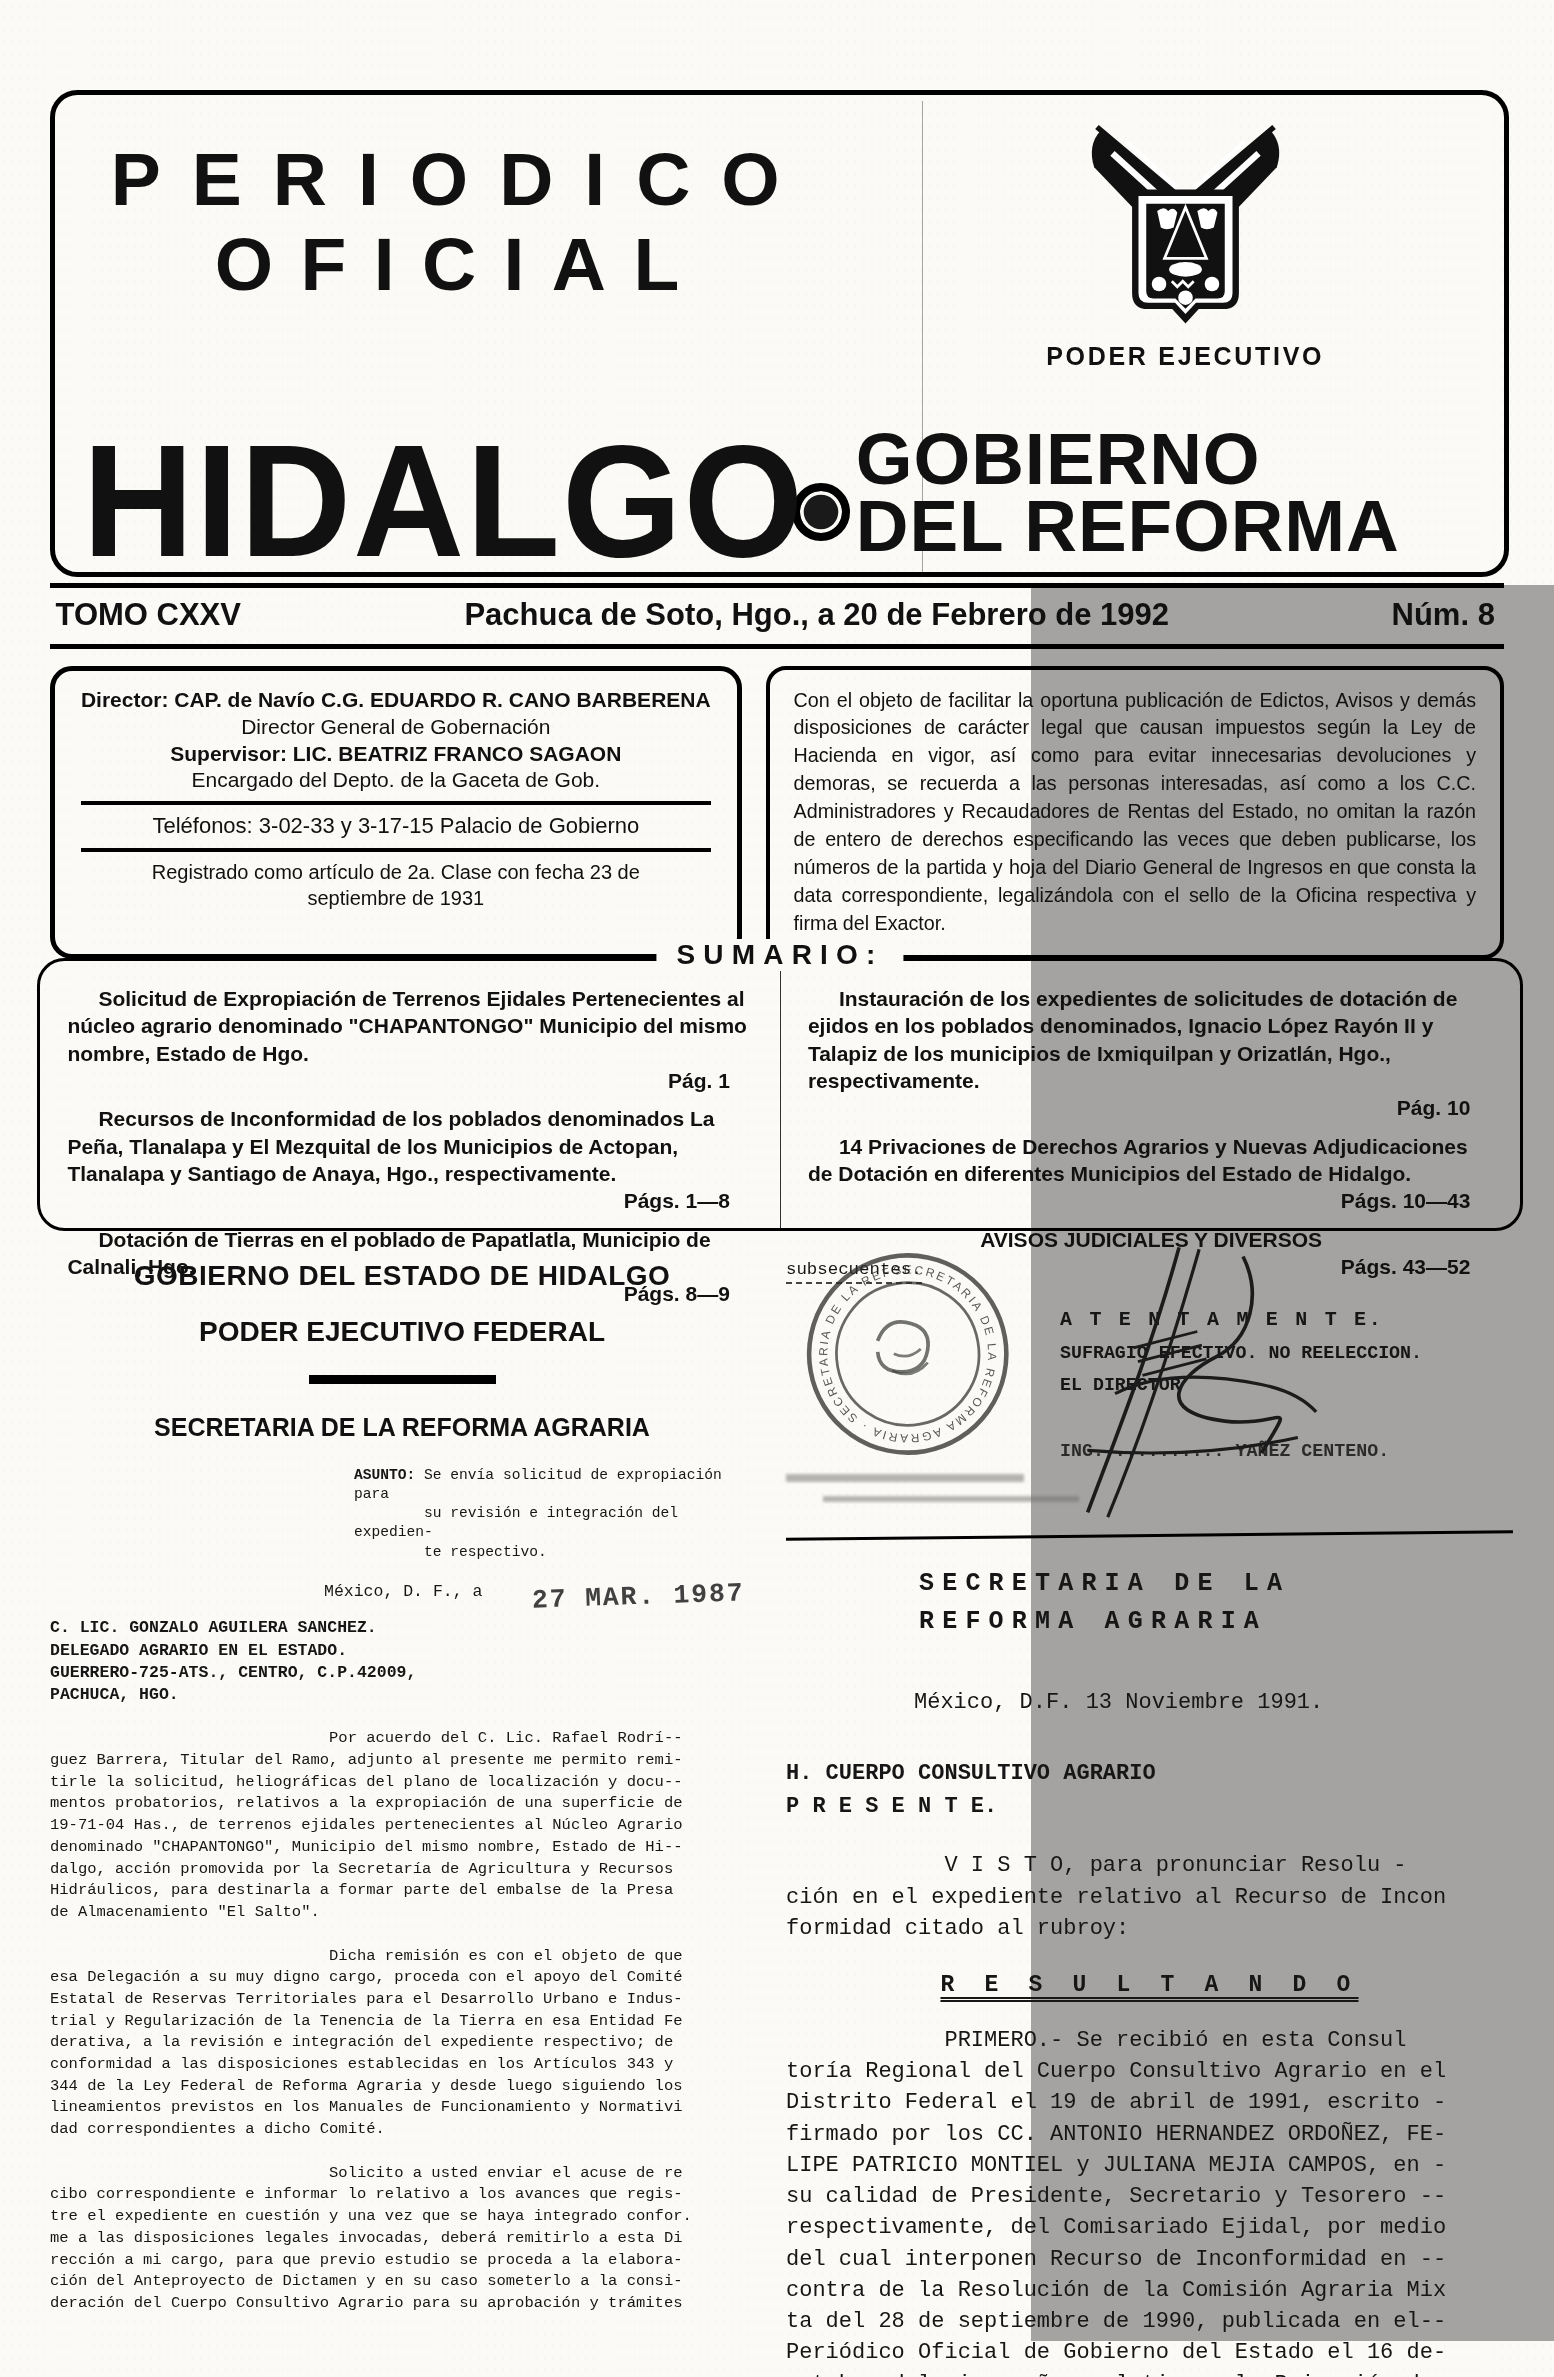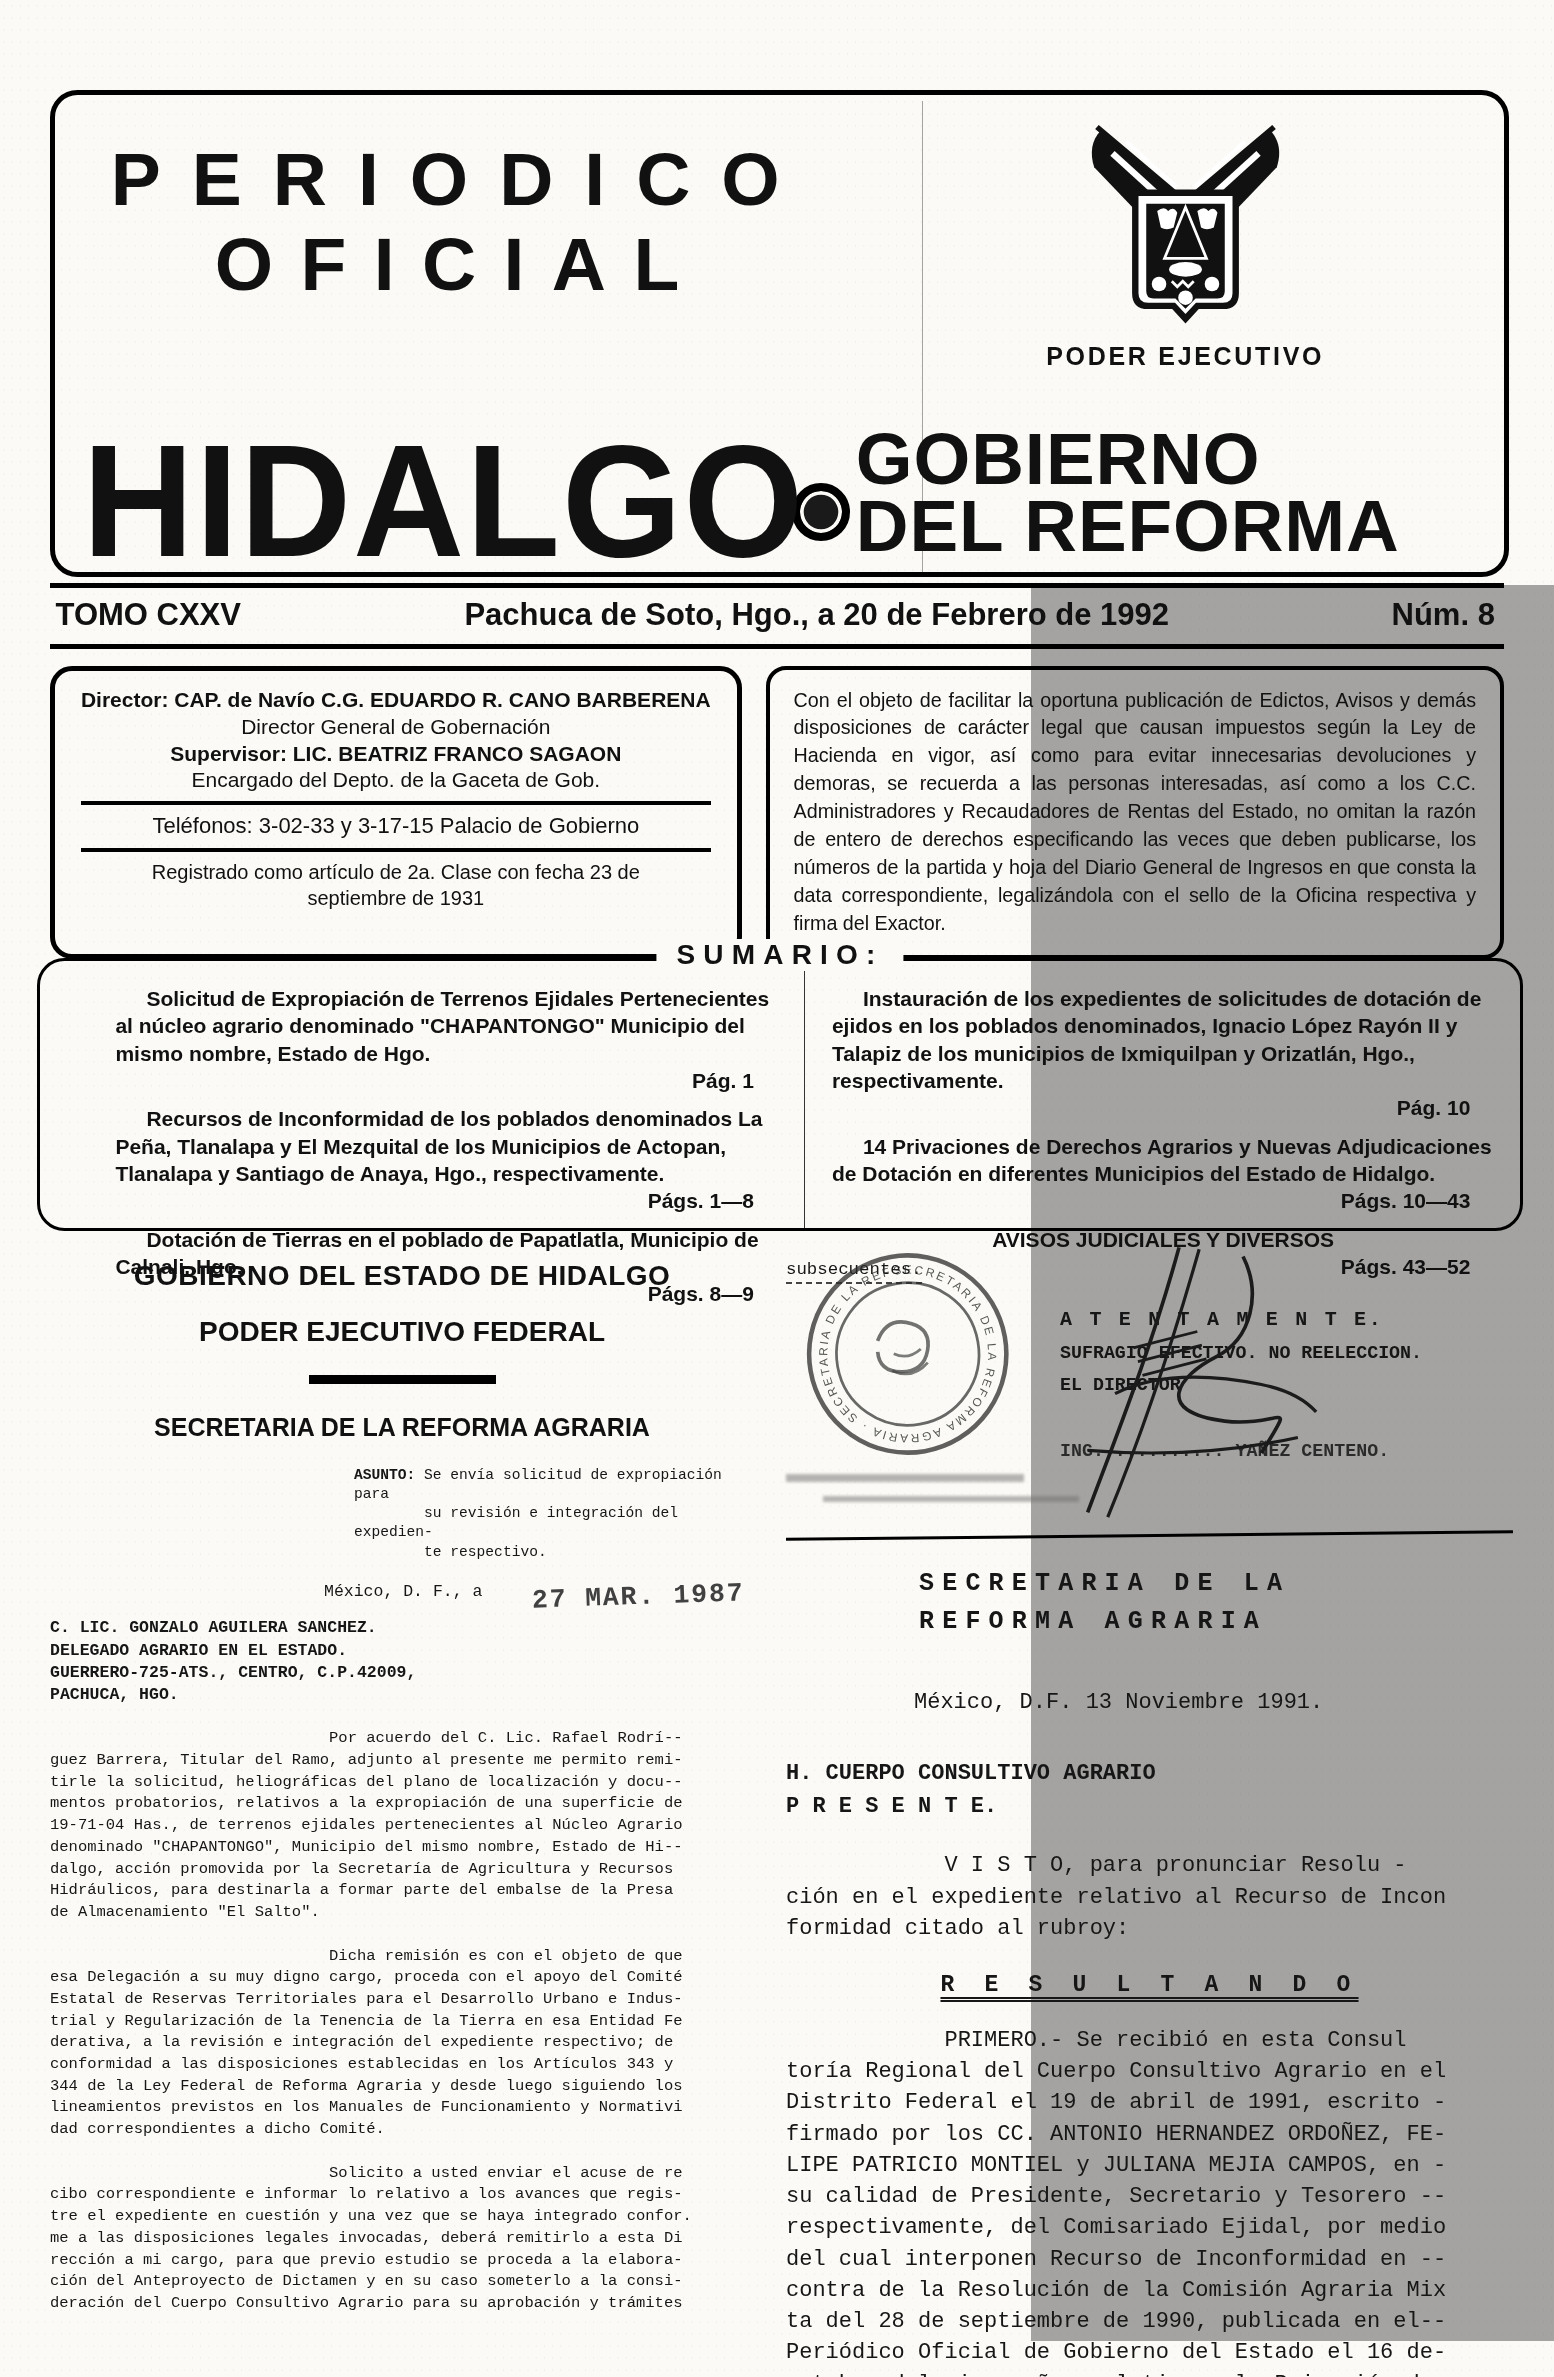--- a/index.html
+++ b/index.html
@@ -41,21 +41,21 @@
   .reg{font-size:20px;margin-top:7.3px;line-height:1.3;padding:0 55px;}
   .noticebox{flex:1;border:4.6px solid #000;border-radius:20px;padding:16.5px 24px;}
   .noticebox .txt{font-size:19.7px;line-height:1.42;text-align:justify;}
 
   
   .sumario{position:absolute;left:37px;top:958px;width:1480px;height:267px;border:3.7px solid #000;border-radius:27.4px;}
   .sumario .title{position:absolute;top:-22px;left:50%;transform:translateX(-50%);background:#fbfaf6;
                   padding:0 20px;font-size:28px;font-weight:800;letter-spacing:8.2px;}
   .sum-grid{display:flex;height:100%;}
   .sum-col{flex:1;padding:24px 25.6px 9.1px 27.4px;}
-  .sum-col.left{border-right:1.8px solid #333;margin-left:48px;}
+  .sum-col.left{border-right:1.8px solid #333;}
   .sum-item{margin-bottom:12.8px;}
   .sum-item .t{font-size:21px;font-weight:700;line-height:1.3;text-indent:31px;}
   .sum-item .t.center{text-align:center;text-indent:0;margin-top:9.1px;}
   .sum-item .p{font-size:21px;font-weight:700;text-align:right;margin-top:1.8px;padding-right:24px;}
 
   
   .main{position:absolute;left:50px;top:1260px;width:1463px;display:grid;grid-template-columns:704px 1fr;column-gap:32px;}
   .lc h1{font-size:28px;font-weight:800;text-align:center;margin:0 0 24px 0;letter-spacing:0.5px;}
   .lc h2{font-size:28px;font-weight:800;text-align:center;margin:0 0 7.3px 0;}
   .lc .shortrule{width:187px;height:8.2px;background:#000;margin:27.4px auto 29px auto;}

